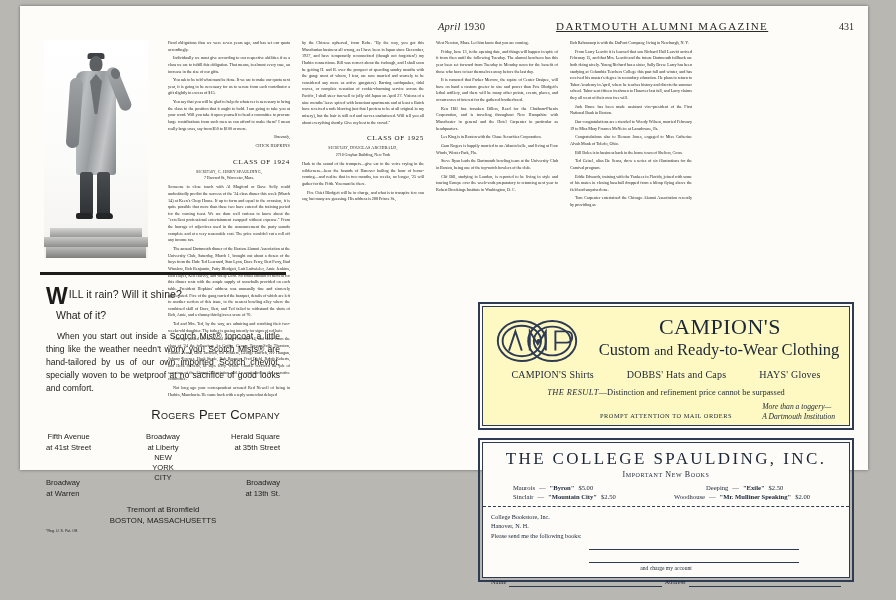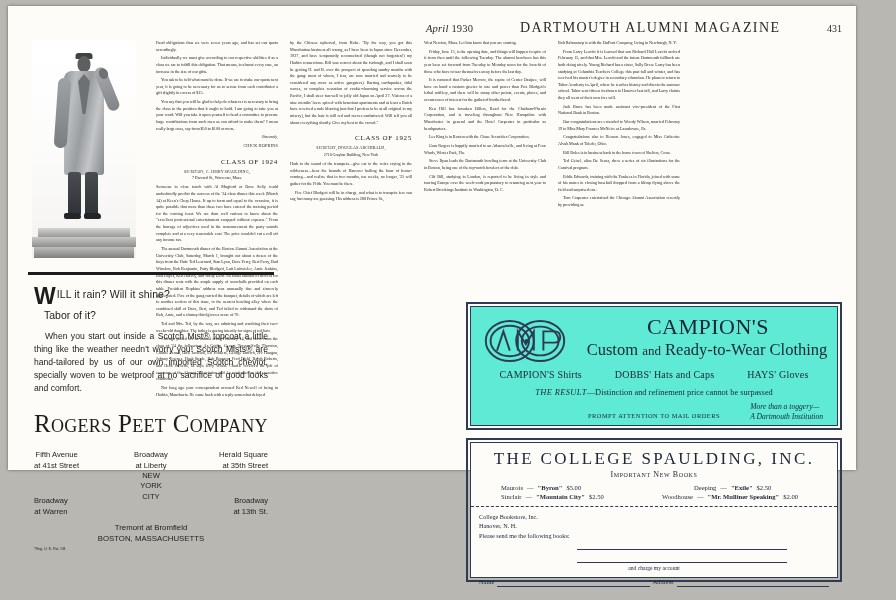--- a/index.html
+++ b/index.html
@@ -3,42 +3,43 @@
 <meta charset="utf-8">
 <style>
   html,body{margin:0;padding:0;}
   body{
     width:896px;height:600px;
     background:#b9b7b2;
     font-family:"Liberation Serif", serif;
     overflow:hidden;
   }
   .page{
-    position:absolute;left:8px;top:6px;
+    position:absolute;left:20px;top:6px;
     width:848px;height:464px;
     background:#fdfcf8;
     box-shadow:0 0 3px rgba(0,0,0,.45);
   }
   .sheet{
     position:absolute;inset:0;
     padding:14px 14px 6px 14px;
     box-sizing:border-box;
   }
 
   
   .runhead{
     position:absolute;left:418px;top:14px;width:416px;
     display:flex;align-items:baseline;justify-content:space-between;
     color:#2b2a28;
   }
   .rh-date{font-size:10.5px;font-style:italic;letter-spacing:.2px;}
   .rh-date b{font-style:normal;font-weight:400;}
   .rh-title{
-    font-size:14px;letter-spacing:1.4px;
+    font-size:11px;letter-spacing:1.4px;
     font-family:"Liberation Serif", serif;
+    text-decoration:underline;
   }
   .rh-folio{font-size:10px;}
 
   
   .cols{position:absolute;left:14px;top:34px;width:820px;}
   .col{
     position:absolute;top:0;
     font-size:4.2px;line-height:1.58;
     text-align:justify;
     color:#25231f;
@@ -150,23 +151,23 @@
   }
   .rp-l1{font-size:10.5px;letter-spacing:.1px;margin-bottom:5px;}
   .rp-drop{
     float:left;font-size:23px;line-height:.82;
     font-weight:700;margin:0 1px 0 0;
   }
   .rp-l2{font-size:10.5px;margin:0 0 6px 10px;}
   .rp-para{margin:0 0 8px 0;text-align:justify;}
   .rp-para.ind{text-indent:11px;}
   .rp-brand{
-    margin:10px 0 6px 0;text-align:left;
-    font-family:Liberation Serif, serif;
-    font-size:25px;letter-spacing:.3px;
+    margin:10px 0 6px 0;text-align:right;
+    font-family:Liberation Sans, sans-serif;
+    font-size:13px;letter-spacing:.3px;
     font-variant:small-caps;font-weight:400;
   }
   .rp-addr{
     font-family:"Liberation Sans", sans-serif;
     font-size:7.6px;line-height:1.45;position:relative;height:96px;
   }
   .rp-a{position:absolute;text-align:center;}
   .rp-city{
     position:absolute;left:50%;transform:translateX(-50%);top:22px;
     text-align:center;font-size:7.6px;line-height:1.35;
@@ -177,21 +178,21 @@
   }
   .rp-foot{font-size:3.6px;margin-top:2px;}
 
   
   .campion{
     position:absolute;left:458px;top:296px;width:376px;height:128px;
     border:2px solid #2e3b52;padding:2px;box-sizing:border-box;
   }
   .campion-in{
     border:1px solid #2e3b52;width:100%;height:100%;
-    box-sizing:border-box;position:relative;background:#5eead4;
+    box-sizing:border-box;position:relative;background:#fef9c3;
   }
   .camp-logo{
     position:absolute;left:10px;top:8px;width:96px;height:52px;
   }
   .camp-logo svg{width:100%;height:100%;}
   .camp-title{
     position:absolute;left:116px;top:7px;right:8px;
     text-align:center;font-size:22px;letter-spacing:.5px;color:#1b2636;
   }
   .camp-sub{
@@ -350,21 +351,21 @@
     </div>
 
   </div>
 
   <div class="rp-ad">
     <div class="rp-rule"></div>
     <div class="rp-body">
       <div class="rp-l1">
         <span class="rp-drop">W</span><span>ILL it rain?  Will it shine?</span>
       </div>
-      <div class="rp-l2">Tabor of it?</div>
+      <div class="rp-l2">What of it?</div>
       <p class="rp-para ind">When you start out inside a Scotch Mist® topcoat a little thing like the weather needn't worry you!  Scotch Mists® are hand-tailored by us of our own imported Scotch cheviot, specially woven to be wetproof at no sacrifice of good looks and comfort.</p>
       <div class="rp-brand">Rogers Peet Company</div>
       <div class="rp-addr">
         <div class="rp-a" style="left:0;top:0;">
           <div>Fifth Avenue</div>
           <div>at 41st Street</div>
         </div>
         <div class="rp-a" style="left:50%;transform:translateX(-50%);top:0;">
           <div>Broadway</div>
           <div>at Liberty</div>

